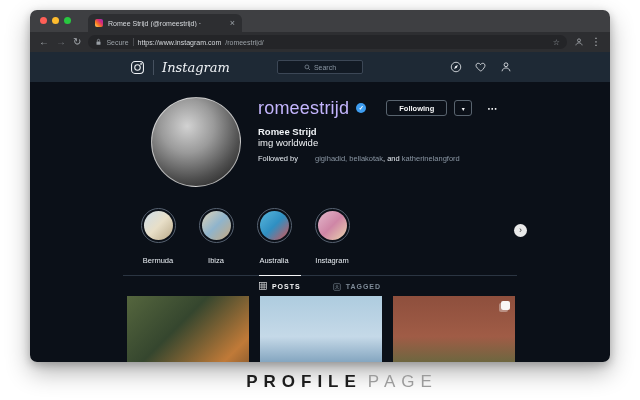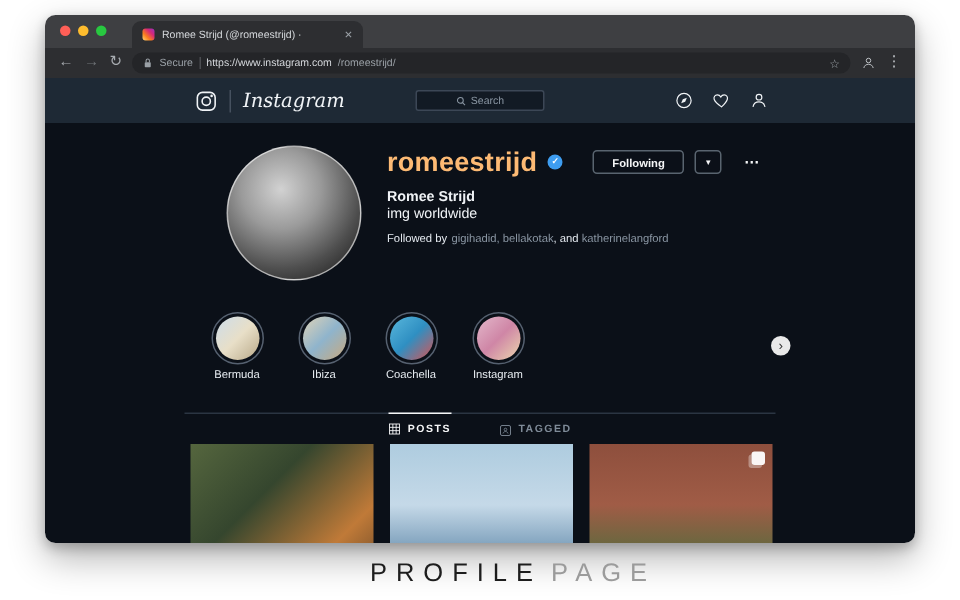--- a/index.html
+++ b/index.html
@@ -39,60 +39,60 @@
   .wordmark { font-family:"DejaVu Serif", serif; font-style:italic; font-size:13px; color:#f0f3f6; }
   .searchbox { position:absolute; left:50%; top:8px; transform:translateX(-50%); width:86px; height:14px;
                background:#121a24; border:1px solid #3c4756; border-radius:2px;
                display:flex; align-items:center; justify-content:center; gap:3px; color:#8a96a3; font-size:7px; }
   .hdr-icons { display:flex; align-items:center; gap:13px; }
 
   .avatar { position:absolute; left:121px; top:45px; width:90px; height:90px; border-radius:50%;
             border:1px solid rgba(255,255,255,.6); }
   .info { position:absolute; left:228px; top:47px; width:300px; color:#f0f3f6; }
   .u-row { display:flex; align-items:center; height:18px; gap:7px; }
-  .username { font-size:18px; font-weight:700; color:#fdba74; letter-spacing:.2px; }
+  .username { font-size:18px; font-weight:400; color:#c4b5fd; letter-spacing:.2px; }
   .vbadge { width:10px; height:10px; border-radius:50%; color:#fff; font-size:6px; line-height:10px;
             text-align:center; font-weight:bold; }
   .follow-btn { margin-left:13px; height:16px; padding:0 12px; border:1px solid #59646f; border-radius:3px;
                 display:flex; align-items:center; font-size:7.5px; font-weight:bold; color:#f5f6f7; }
   .drop-btn { height:16px; width:18px; border:1px solid #59646f; border-radius:3px; display:flex;
               align-items:center; justify-content:center; font-size:6px; color:#f5f6f7; }
   .more-dots { margin-left:8px; font-size:10px; font-weight:bold; color:#f5f6f7; letter-spacing:1px; }
   .stats { margin-top:11px; display:flex; gap:18px; font-size:9.5px; color:#eef1f5; }
   .stats b { font-weight:bold; }
   .fullname { margin-top:9px; font-size:9.5px; font-weight:bold; }
   .bio { margin-top:0; font-size:9.5px; }
   .biolink { margin-top:2px; font-size:9.5px; font-weight:bold; color:#eaf1f8; }
   .followed { margin-top:6px; font-size:7.5px; color:#e5eaf0; }
   .followed span { white-space:pre; }
   .fname { color:#8a96a3; }
-  .fprefix { margin-right:3px; }
+  .fprefix { margin-right:17px; }
 
   .highlights { position:absolute; left:99px; top:156px; display:flex; }
   .hl-item { width:58px; display:flex; flex-direction:column; align-items:center; }
   .hl-ring { width:35px; height:35px; border-radius:50%; border:1px solid #566170; padding:2px; }
   .hl-pic { width:100%; height:100%; border-radius:50%; }
-  .hl-label { margin-top:2px; font-size:7.5px; color:#e8edf2; }
+  .hl-label { margin-top:13px; font-size:7.5px; color:#e8edf2; }
   .hl-next { position:absolute; left:484px; top:172px; width:13px; height:13px; border-radius:50%;
              background:#e9e9e9; color:#333; font-size:9px; line-height:12px; text-align:center; }
 
   .tabsrow { position:absolute; left:93px; top:223px; width:394px; border-top:1px solid #2b3542;
              display:flex; justify-content:center; gap:32px; }
   .tab-item { display:flex; align-items:center; gap:5px; height:21px; font-size:7px; font-weight:bold;
               letter-spacing:1px; color:#7f8b98; }
   .tab-item.active { color:#f5f6f7; border-top:1px solid #f5f6f7; margin-top:-1px; }
 
   .grid { position:absolute; left:97px; top:244px; display:flex; gap:11px; }
   .tile { width:122px; height:122px; position:relative; }
   .carousel-ico { position:absolute; top:5px; right:5px; width:9px; height:9px; background:rgba(255,255,255,.95);
                   border-radius:2px; box-shadow:-2px 2px 0 rgba(255,255,255,.35); }
 
   
   .caption { position:absolute; left:0; top:372px; width:640px; text-align:center; font-size:17px; }
-  .cap-bold { font-weight:normal; color:#1d1d1d; letter-spacing:6px;margin-left:44px; }
+  .cap-bold { font-weight:bold; color:#1d1d1d; letter-spacing:6px;margin-left:44px; }
   .cap-light { font-weight:400; color:#9b9b9b; letter-spacing:6px; margin-left:6px; }
 
   svg { display:block; }
 </style>
 </head>
 <body>
 
 <div class="stage">
   <div class="window">
 
@@ -211,21 +211,21 @@
         <div class="hl-item">
           <div class="hl-ring">
               <div class="hl-pic" style="background: linear-gradient(135deg, rgb(223, 211, 184), rgb(143, 180, 204), rgb(201, 169, 126));"></div>
             </div>
           <div class="hl-label">Ibiza</div>
         </div>
         <div class="hl-item">
           <div class="hl-ring">
               <div class="hl-pic" style="background: linear-gradient(135deg, rgb(89, 183, 220), rgb(47, 143, 194), rgb(216, 84, 84));"></div>
             </div>
-          <div class="hl-label">Coachella</div>
+          <div class="hl-label">Australia</div>
         </div>
         <div class="hl-item">
           <div class="hl-ring">
               <div class="hl-pic" style="background: linear-gradient(135deg, rgb(227, 184, 203), rgb(207, 134, 166), rgb(236, 214, 174));"></div>
             </div>
           <div class="hl-label">Instagram</div>
         </div>
       </div>
       <div class="hl-next"><span>›</span></div>
 

